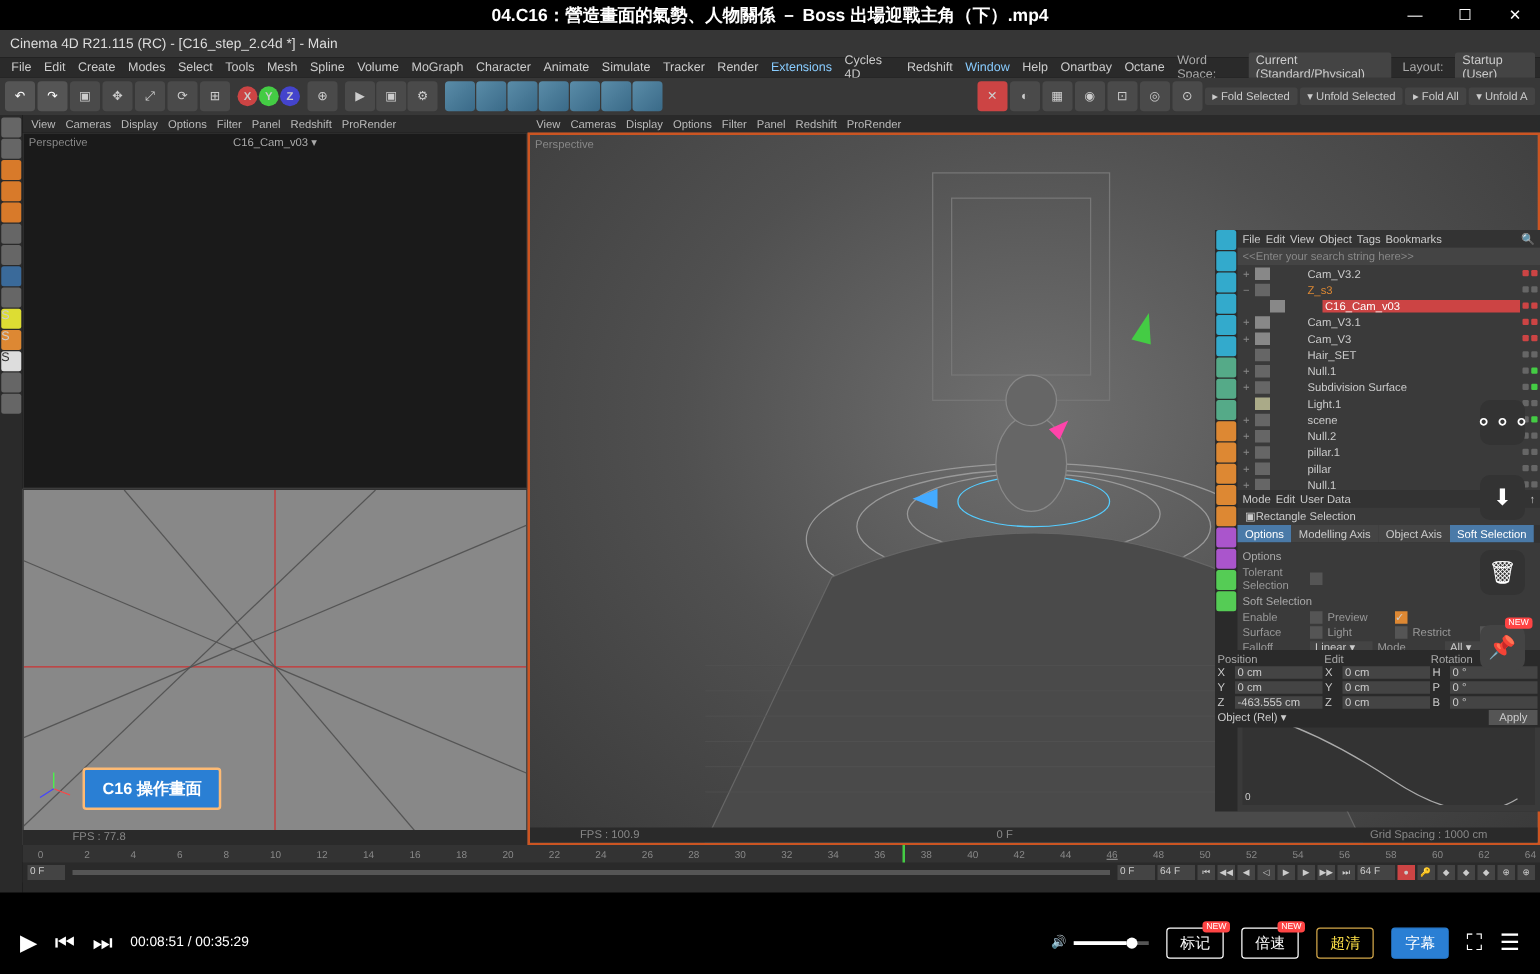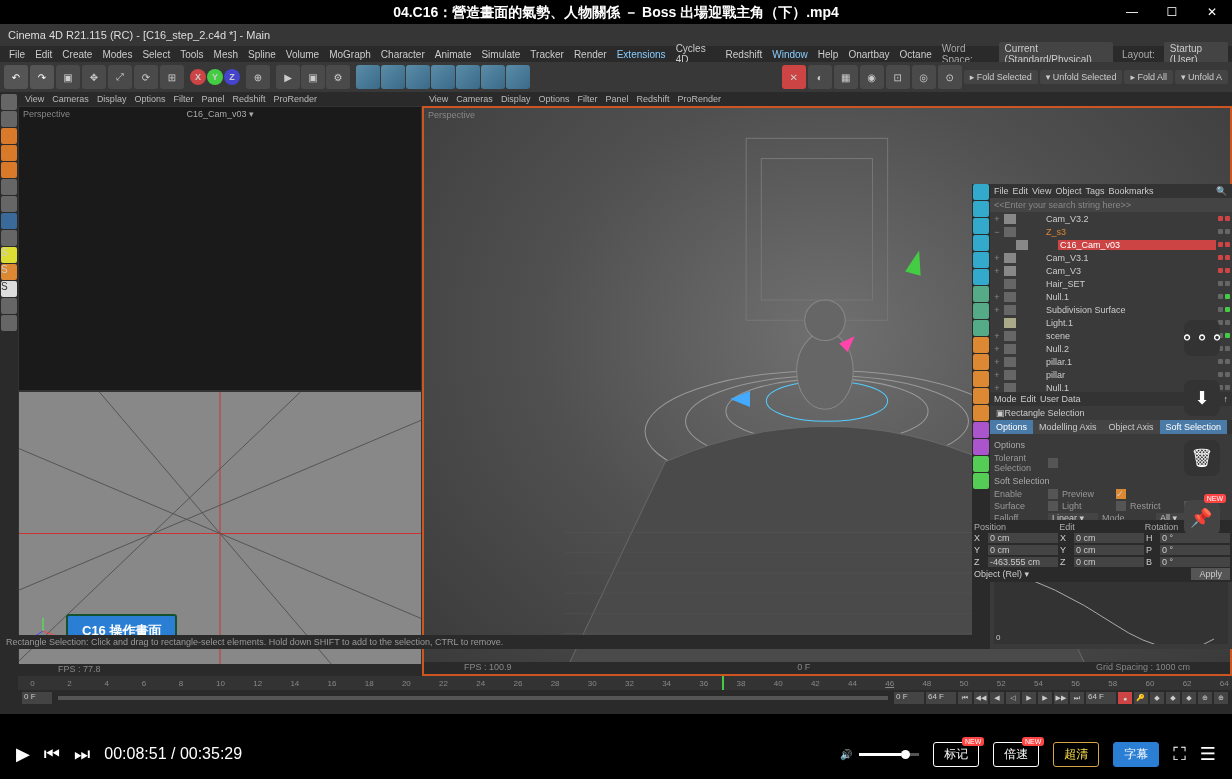--- a/index.html
+++ b/index.html
@@ -48,21 +48,21 @@
 .vp-right { flex: 1; background: #555; position: relative; border: 2px solid #cc5522; }
 .vp-label { position: absolute; top: 2px; left: 4px; font-size: 9px; color: #888; }
 .vp-cam-label { position: absolute; top: 2px; left: 50%; transform: translateX(-50%); font-size: 9px; color: #aaa; }
 .vp-scene { position: absolute; inset: 0; background: radial-gradient(ellipse at 50% 40%, #707070 0%, #505050 50%, #3a3a3a 100%); }
 
 .axis-gizmo { position: absolute; bottom: 30px; left: 10px; width: 30px; height: 30px; }
 .arrow-green { position: absolute; top: 25%; left: 60%; width: 0; height: 0; border-left: 8px solid transparent; border-right: 8px solid transparent; border-bottom: 24px solid #4c4; transform: rotate(15deg); }
 .arrow-blue { position: absolute; top: 50%; left: 38%; width: 0; height: 0; border-top: 8px solid transparent; border-bottom: 8px solid transparent; border-right: 20px solid #4af; }
 .arrow-red { position: absolute; top: 40%; left: 52%; width: 0; height: 0; border-left: 6px solid transparent; border-right: 6px solid transparent; border-bottom: 16px solid #f4a; transform: rotate(45deg); }
 
-.c16-badge { position: absolute; bottom: 28px; left: 48px; background: #2a7fd4; color: #fff; padding: 6px 14px; font-size: 13px; font-weight: bold; border: 2px solid #14532d; border-radius: 3px; }
+.c16-badge { position: absolute; bottom: 28px; left: 48px; background: #2a7fd4; color: #fff; padding: 6px 14px; font-size: 13px; font-weight: bold; border: 2px solid #fdba74; border-radius: 3px; }
 
 .vp-status { position: absolute; bottom: 0; left: 0; right: 0; height: 12px; background: #2a2a2a; display: flex; justify-content: space-between; padding: 0 40px; font-size: 9px; color: #888; }
 .timeline-ruler { height: 14px; background: #333; position: relative; display: flex; align-items: center; font-size: 8px; color: #888; }
 .timeline-ruler span { position: absolute; }
 .timeline-marker { position: absolute; top: 0; width: 2px; height: 100%; background: #4c4; }
 .timeline-controls { height: 16px; background: #2a2a2a; display: flex; align-items: center; gap: 2px; padding: 0 4px; }
 .tl-input { width: 30px; height: 12px; background: #444; font-size: 8px; color: #ccc; padding: 0 2px; }
 .tl-btn { width: 14px; height: 12px; background: #444; display: flex; align-items: center; justify-content: center; font-size: 7px; }
 
 .statusbar { position: absolute; bottom: 65px; left: 0; right: 260px; height: 14px; background: #2a2a2a; color: #999; font-size: 9px; padding: 0 6px; display: flex; align-items: center; }
@@ -114,21 +114,21 @@
 .coords-footer { display: flex; gap: 2px; align-items: center; font-size: 9px; }
 .coords-footer .apply { background: #555; padding: 1px 8px; margin-left: auto; }
 
 .float-actions { position: absolute; right: 12px; top: 320px; display: flex; flex-direction: column; gap: 24px; z-index: 20; }
 .float-btn { width: 36px; height: 36px; background: #333; border-radius: 8px; display: flex; align-items: center; justify-content: center; color: #fff; font-size: 18px; }
 .float-btn.pin { background: #444; position: relative; }
 .new-badge { position: absolute; top: -6px; right: -6px; background: #f44; color: #fff; font-size: 7px; padding: 1px 3px; border-radius: 3px; }
 
 .video-controls { position: absolute; bottom: 0; left: 0; right: 0; height: 50px; background: #000; display: flex; align-items: center; padding: 0 16px; gap: 14px; }
 .vc-btn { color: #fff; font-size: 18px; cursor: pointer; }
-.vc-time { color: #fff; font-size: 16px; }
+.vc-time { color: #fff; font-size: 11px; }
 .vc-spacer { flex: 1; }
 .vc-vol { display: flex; align-items: center; gap: 6px; }
 .vc-vol-bar { width: 60px; height: 3px; background: #555; position: relative; }
 .vc-vol-bar::after { content: ''; position: absolute; left: 0; top: 0; height: 100%; width: 70%; background: #fff; }
 .vc-vol-dot { position: absolute; left: 70%; top: -3px; width: 9px; height: 9px; background: #fff; border-radius: 50%; }
 .vc-label-btn { border: 1px solid #fff; padding: 3px 10px; font-size: 12px; color: #fff; border-radius: 3px; position: relative; }
 .vc-label-btn.gold { border-color: #d4a84a; color: #fde047; }
 .vc-label-btn.blue { background: #2a7fd4; border-color: #2a7fd4; }
 
 svg.wire { position: absolute; inset: 0; width: 100%; height: 100%; }
@@ -381,23 +381,20 @@
         <div class="tl-input">64 F</div>
         <div class="tl-btn" style="background:#c44">●</div>
         <div class="tl-btn">🔑</div>
         <div class="tl-btn">◆</div>
         <div class="tl-btn">◆</div>
         <div class="tl-btn">◆</div>
         <div class="tl-btn">⊕</div>
         <div class="tl-btn">⊕</div>
       </div>
     </div>
-    <div class="statusbar">
-      <span>Rectangle Selection: Click and drag to rectangle-select elements. Hold down SHIFT to add to the selection, CTRL to remove.</span>
-    </div>
   </div>
 
   <div class="right-panel">
     <div class="right-toolstrip">
       <div class="rt cyan"></div>
       <div class="rt cyan"></div>
       <div class="rt cyan"></div>
       <div class="rt cyan"></div>
       <div class="rt cyan"></div>
       <div class="rt cyan"></div>

